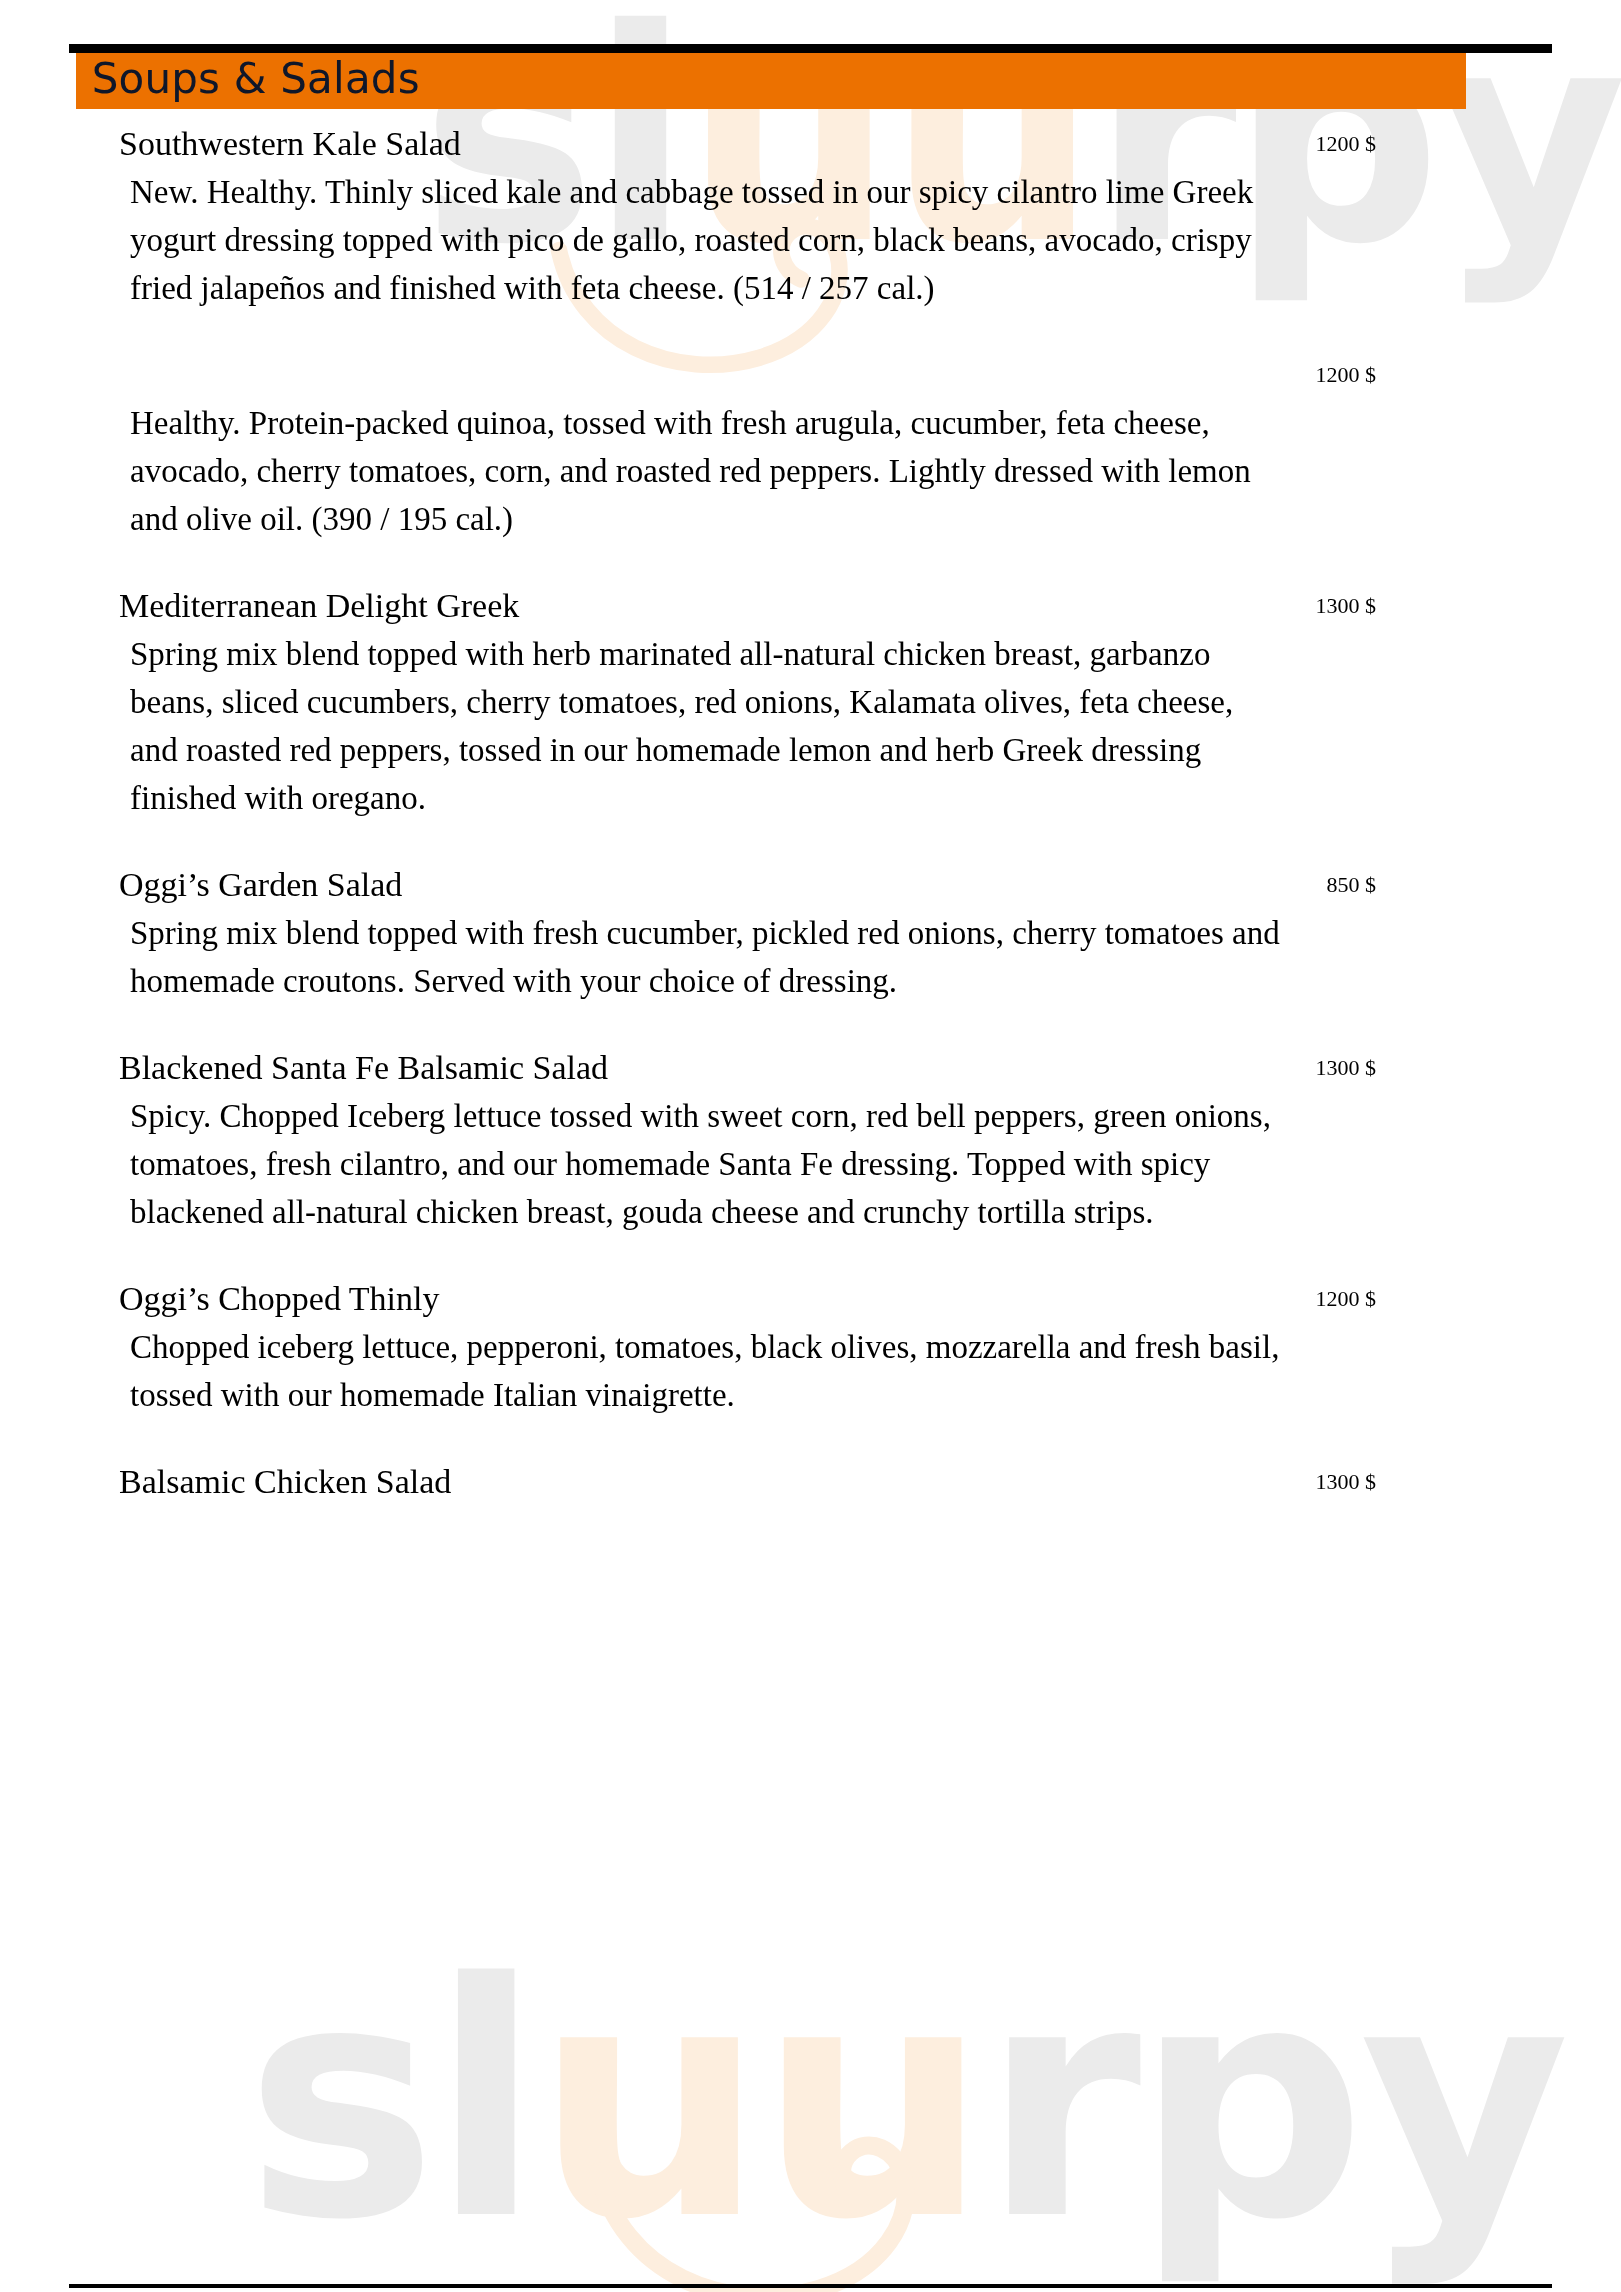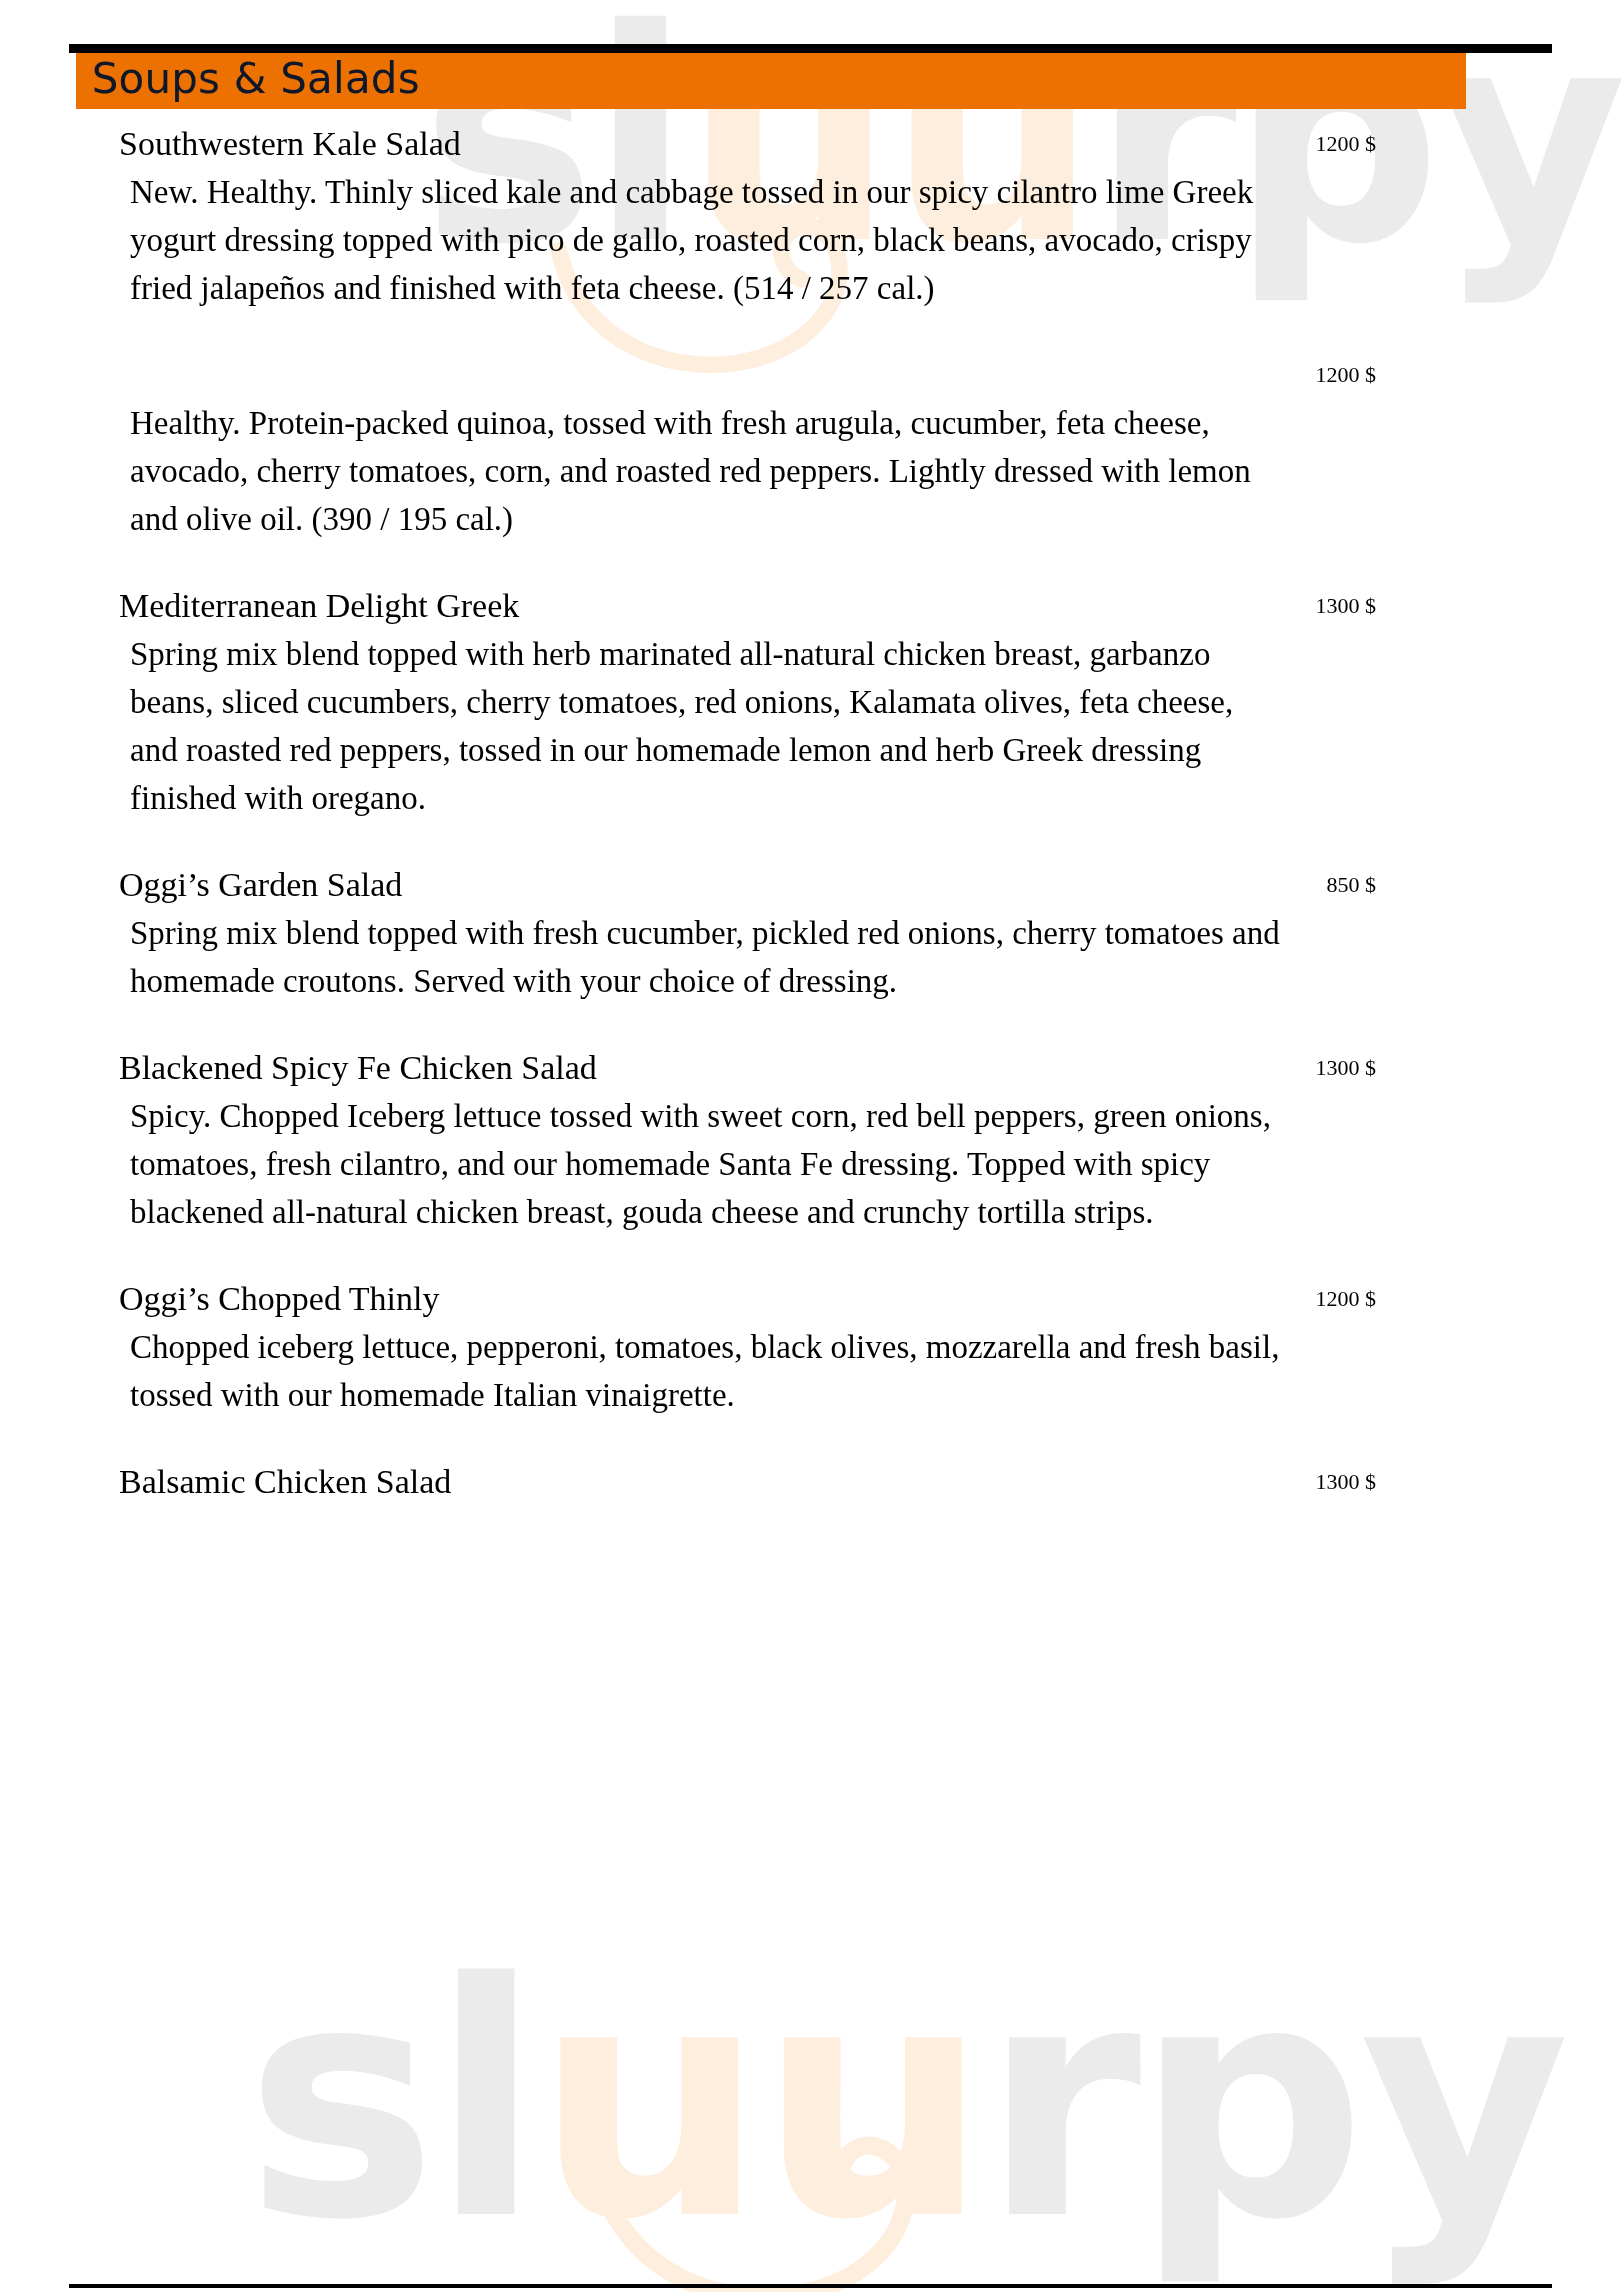--- a/index.html
+++ b/index.html
@@ -181,21 +181,21 @@
   <div class="menu-item">
     <div class="item-head">
       <div class="item-name">Oggi’s Garden Salad</div>
       <div class="item-price">850 $</div>
     </div>
     <p class="item-desc">Spring mix blend topped with fresh cucumber, pickled red onions, cherry tomatoes and homemade croutons. Served with your choice of dressing.</p>
   </div>
 
   <div class="menu-item">
     <div class="item-head">
-      <div class="item-name">Blackened Spicy Fe Chicken Salad</div>
+      <div class="item-name">Blackened Santa Fe Balsamic Salad</div>
       <div class="item-price">1300 $</div>
     </div>
     <p class="item-desc">Spicy. Chopped Iceberg lettuce tossed with sweet corn, red bell peppers, green onions, tomatoes, fresh cilantro, and our homemade Santa Fe dressing. Topped with spicy blackened all-natural chicken breast, gouda cheese and crunchy tortilla strips.</p>
   </div>
 
   <div class="menu-item">
     <div class="item-head">
       <div class="item-name">Oggi’s Chopped Thinly</div>
       <div class="item-price">1200 $</div>
     </div>

